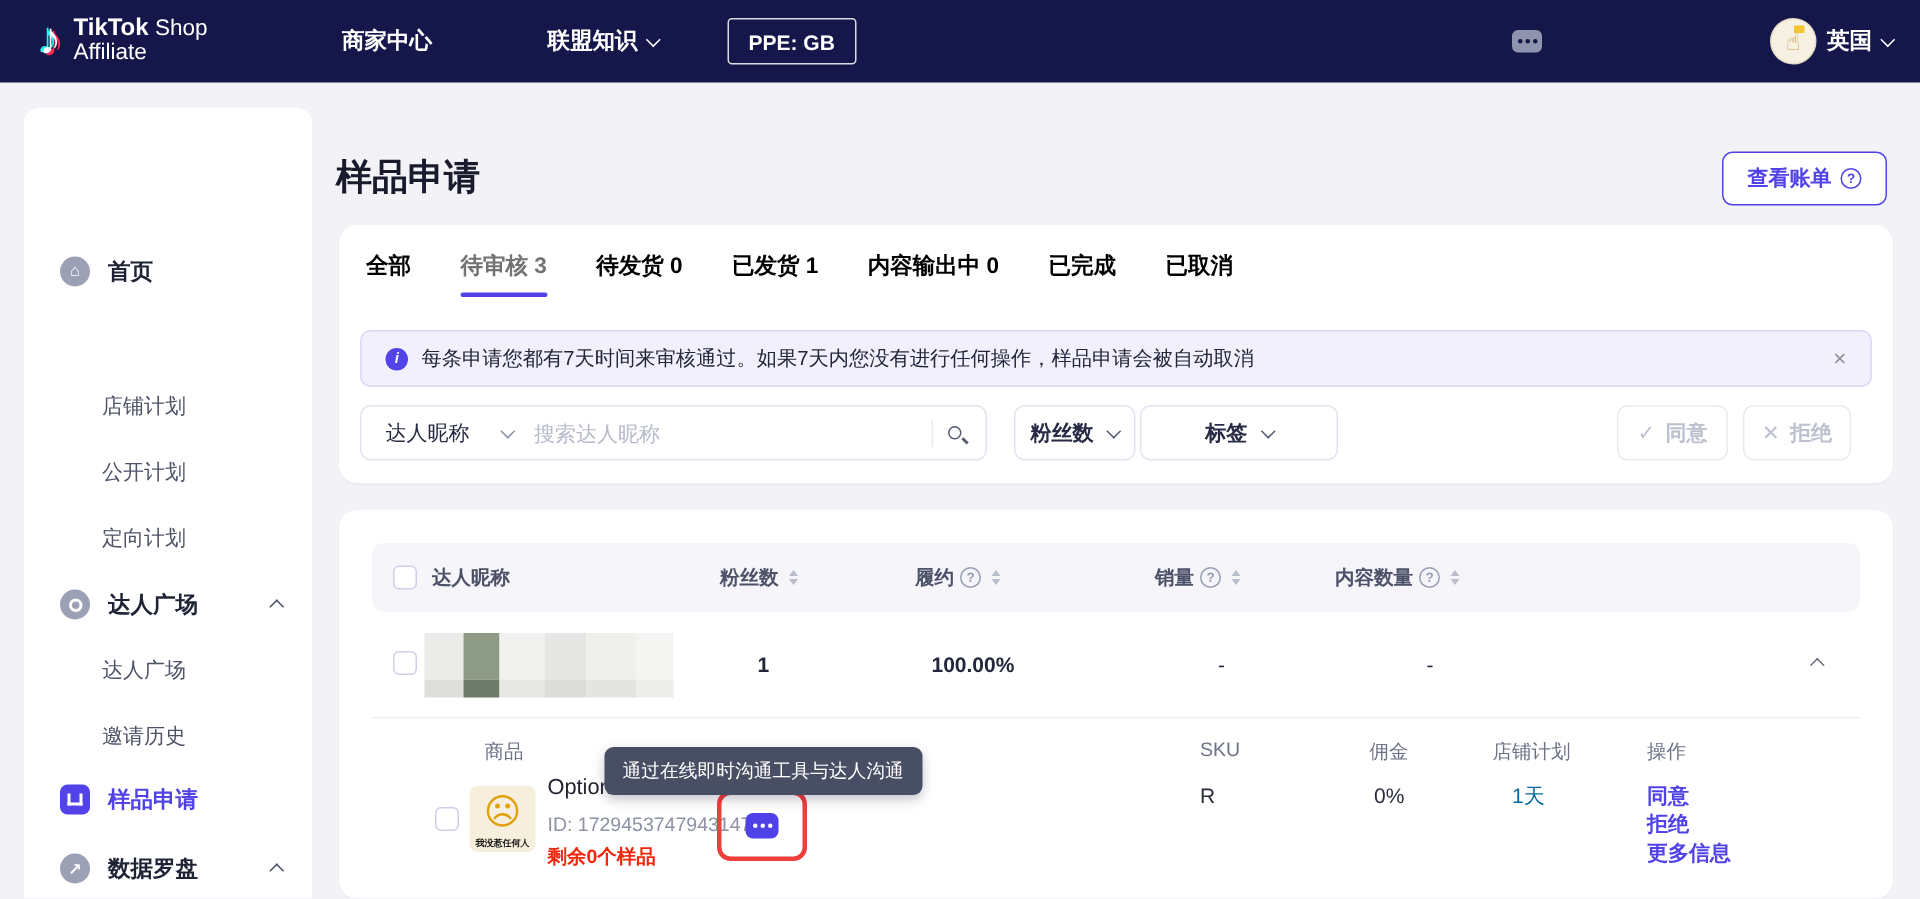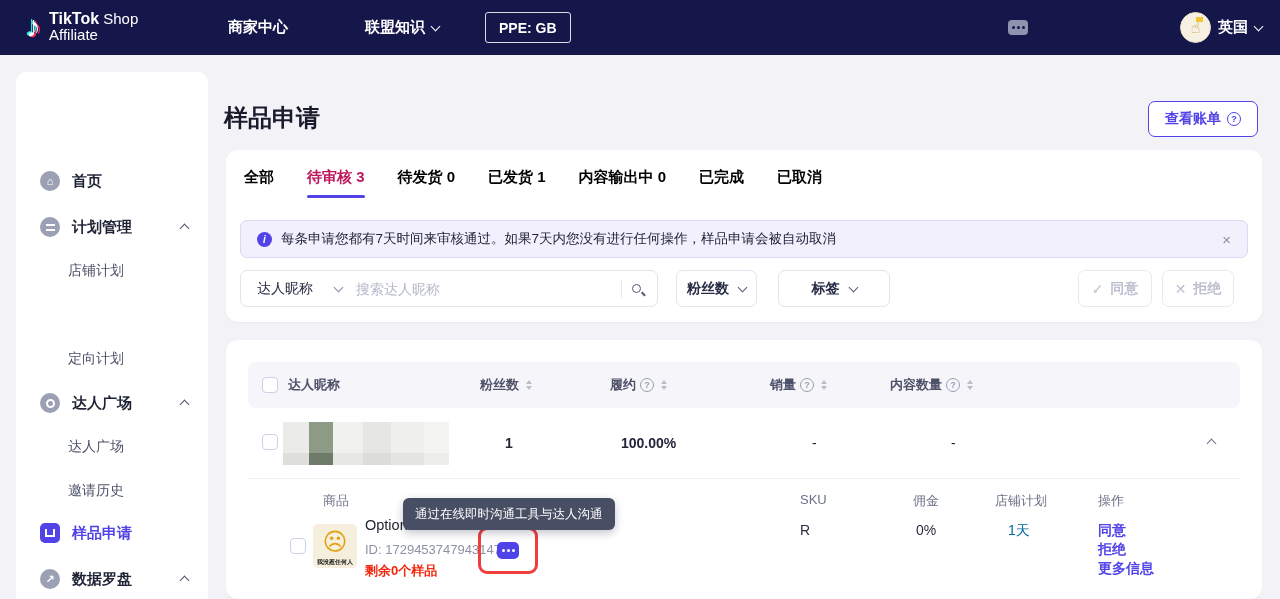--- a/index.html
+++ b/index.html
@@ -51,21 +51,21 @@
               display:flex; align-items:center; justify-content:center; gap:6px; cursor:pointer; }
   .qmark { display:inline-flex; width:14px; height:14px; border:1px solid currentColor; border-radius:50%;
            font-size:9px; align-items:center; justify-content:center; font-weight:700; }
   .card { position:absolute; background:#fff; border-radius:12px; box-shadow:0 1px 2px rgba(25,28,60,.04); }
   .card1 { left:226px; top:150px; width:1036px; height:172px; }
   .card2 { left:226px; top:340px; width:1036px; height:259px; }
 
   
   .tabs { position:absolute; left:244px; top:168px; display:flex; gap:33px; }
   .tab { font-size:15px; font-weight:600; color:#000000; padding-bottom:11px; position:relative; cursor:pointer; white-space:nowrap; }
-  .tab.active { color:#be185d; }
+  .tab.active { color:#737373; }
   .tab.active::after { content:""; position:absolute; left:0; right:0; bottom:0; height:3px; background:#5143e8; border-radius:2px; }
 
   
   .banner { position:absolute; left:240px; top:220px; width:1008px; height:38px; background:#f1f0fc; border:1px solid #dbd8f8;
             border-radius:7px; display:flex; align-items:center; padding:0 16px; gap:9px; }
   .info-ic { width:15px; height:15px; border-radius:50%; background:#5143e8; color:#fff; font-size:10px; font-weight:700;
              display:flex; align-items:center; justify-content:center; font-style:italic; flex:none; }
   .banner-text { font-size:13.5px; color:#23263b; flex:1; }
   .banner-close { color:#8c90a4; font-size:15px; cursor:pointer; }
 
@@ -156,29 +156,25 @@
       <span>英国</span>
       <span class="chev"></span>
     </div>
   </div>
 
   <div class="sidebar">
     <div class="side-top" style="top:96px;">
       <span class="icircle">⌂</span>
       <span>首页</span>
     </div>
-    <div class="side-top" style="top:142px;">
-      <span class="icircle">
-          <span class="bars"></span>
-        </span>
-      <span>计划管理</span>
-      <span class="chev chev-up"></span>
-    </div>
     <div class="side-sub" style="top:188px;">
       <span>店铺计划</span>
+    </div>
+    <div class="side-sub" style="top:232px;">
+      <span>公开计划</span>
     </div>
     <div class="side-sub" style="top:276px;">
       <span>定向计划</span>
     </div>
     <div class="side-top" style="top:318px;">
       <span class="icircle">
           <span class="dotline"></span>
         </span>
       <span>达人广场</span>
       <span class="chev chev-up"></span>
@@ -233,21 +229,21 @@
       <span class="chev"></span>
     </div>
     <input class="search-input" placeholder="搜索达人昵称" style="">
     <span class="vdiv"></span>
     <span class="mag"></span>
   </div>
   <div class="drop-btn" style="left:676px; width:81px;">
     <span>粉丝数</span>
     <span class="chev"></span>
   </div>
-  <div class="drop-btn" style="left:778px; width:112px;align-items:center;">
+  <div class="drop-btn" style="left:760px; width:132px;align-items:center;">
     <span>标签</span>
     <span class="chev"></span>
   </div>
   <div class="action-btn" style="left:1078px; width:74px;">
     <span>✓</span>
     <span>同意</span>
   </div>
   <div class="action-btn" style="left:1162px; width:72px;">
     <span>✕</span>
     <span>拒绝</span>

